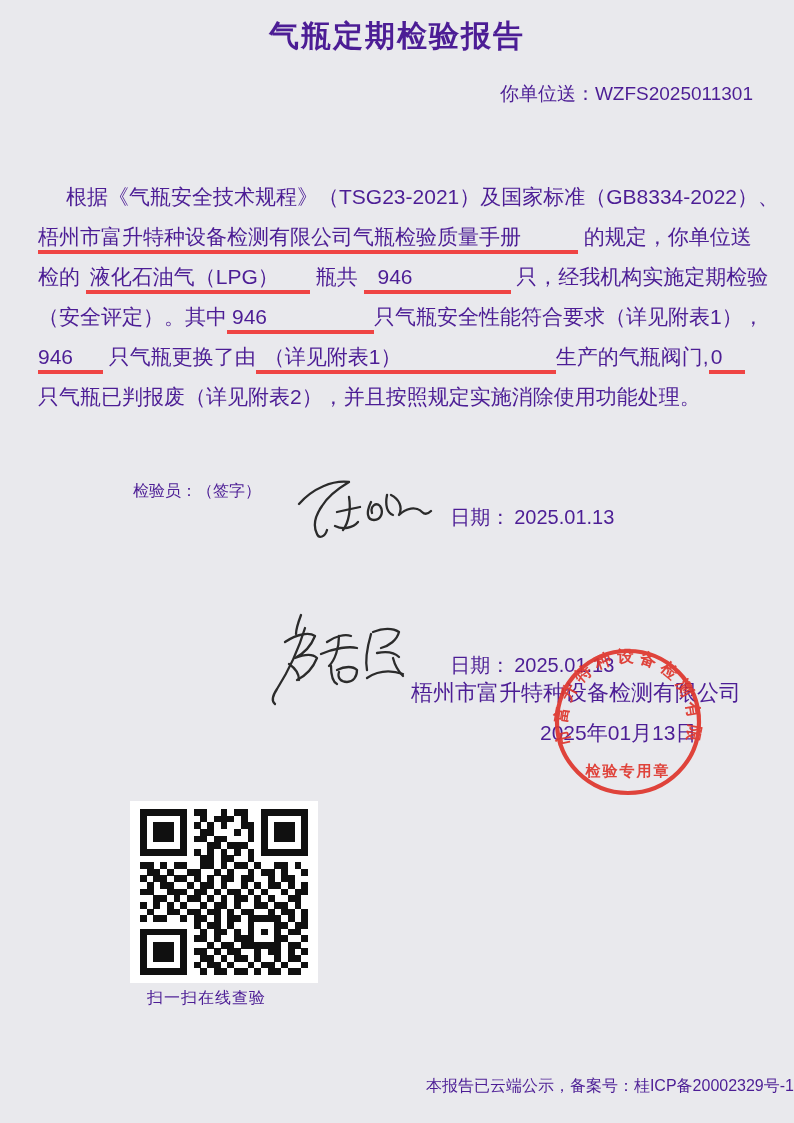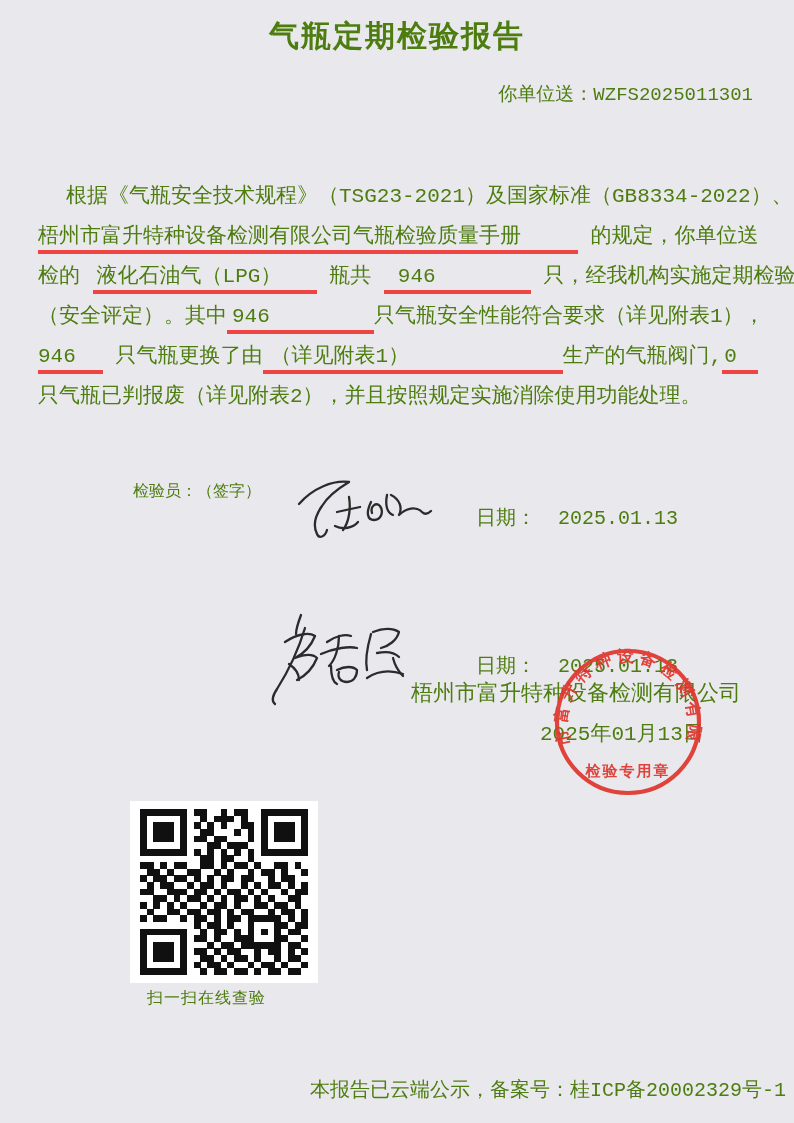--- a/index.html
+++ b/index.html
@@ -1,42 +1,42 @@
 <!DOCTYPE html>
 <html><head>
 <meta charset="utf-8">
 <style>
   html,body{margin:0;padding:0;background:#d6d6da;}
   .page{
     position:relative;width:794px;height:1123px;margin:0 auto;
-    background:#e9e9ed;color:#4d7c0f;overflow:hidden;
-    font-family:Liberation Mono, monospace;
+    background:#e9e9ed;color:#4c1d95;overflow:hidden;
+    font-family:Liberation Sans, sans-serif;
   }
   .abs{position:absolute;}
   .title{top:16px;left:0;width:100%;text-align:center;font-size:30px;font-weight:bold;letter-spacing:2px;}
   .report-no{top:59px;right:41px;font-size:19px;white-space:pre;}
   .recipient{top:119px;left:40px;font-size:21px;border-bottom:2px solid #1b1b1b;padding:0 29px 3px 0;white-space:pre;}
   .body-block{top:177px;left:38px;width:745px;font-size:21px;}
   .par-line{height:40px;line-height:40px;white-space:pre;}
   .par-line.indent{text-indent:28px;}
   .fill{
     display:inline-block;text-indent:0;line-height:26px;vertical-align:baseline;
     border-bottom:4px solid #ef4444;white-space:pre;
   }
   .sig-label{font-size:16px;left:133px;white-space:pre;}
   .date-line{font-size:20px;left:428px;white-space:pre;}
-  .date-val{margin-left:22px;}
+  .date-val{margin-left:4px;}
   .sig-svg{fill:none;stroke:#2b2b2b;stroke-width:2.3;stroke-linecap:round;stroke-linejoin:round;}
   .company-name{top:678px;right:53px;font-size:22px;z-index:2;}
   .seal-date{top:719px;left:540px;font-size:21px;z-index:2;}
   .seal{left:548px;top:642px;z-index:3;opacity:.93;}
   .qr-box{left:130px;top:801px;width:188px;height:182px;background:#ffffff;}
   .qr-box svg{position:absolute;left:10px;top:8px;}
   .qr-caption{left:147px;top:988px;font-size:16px;letter-spacing:1px;}
-  .footer-note{top:1076px;right:8px;font-size:20px;}
+  .footer-note{top:1076px;right:0;font-size:16px;}
 </style>
 </head>
 <body>
 
 <div class="page">
 
   <div class="abs title">气瓶定期检验报告</div>
 
   <div class="abs report-no">
     <span>你单位送：</span><span>WZFS2025011301</span>

